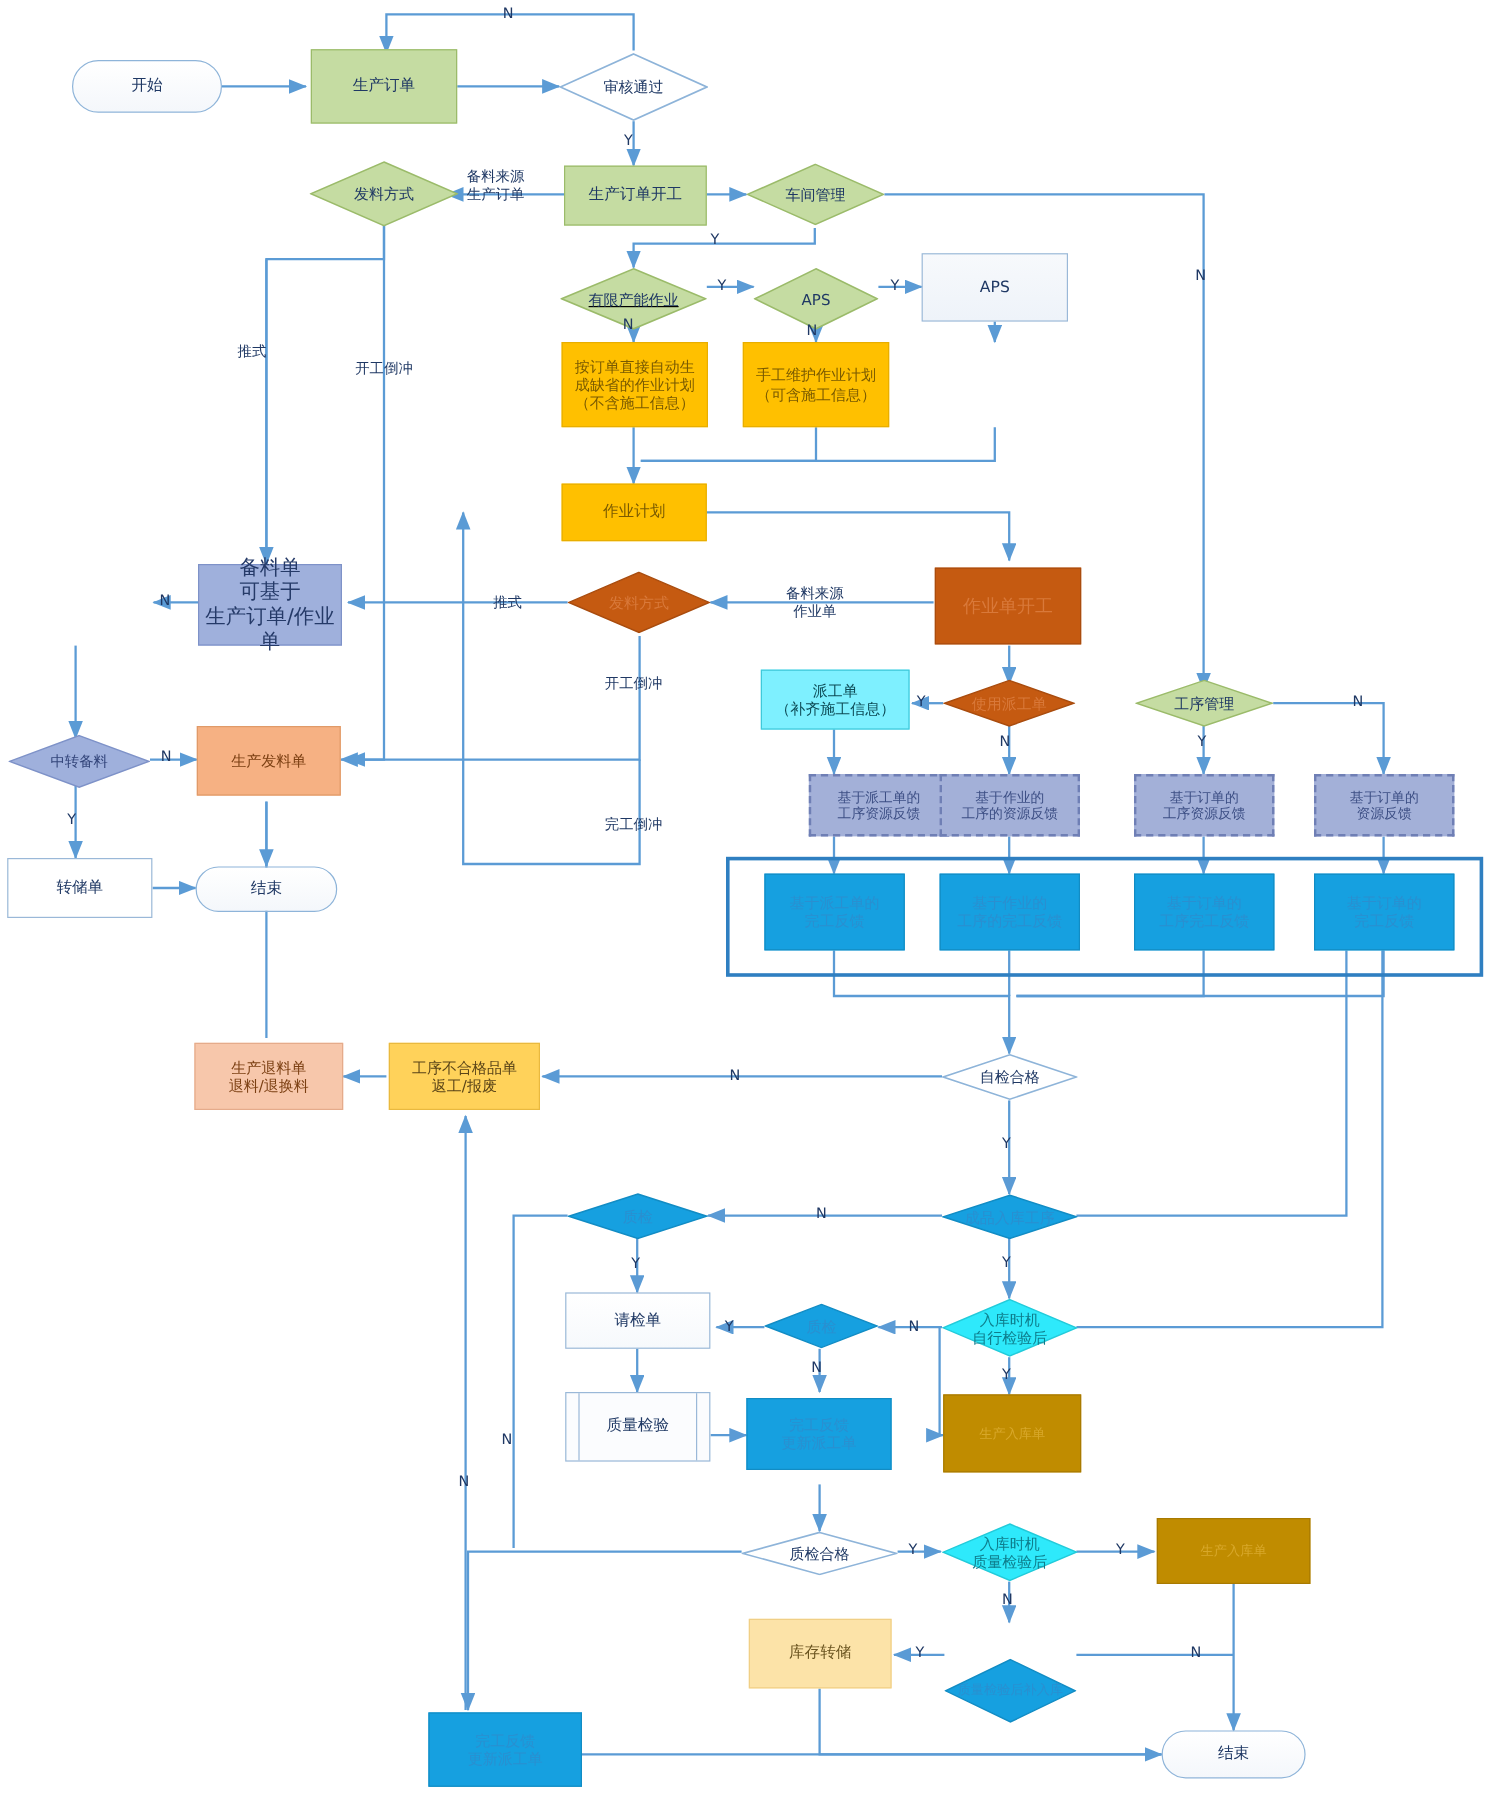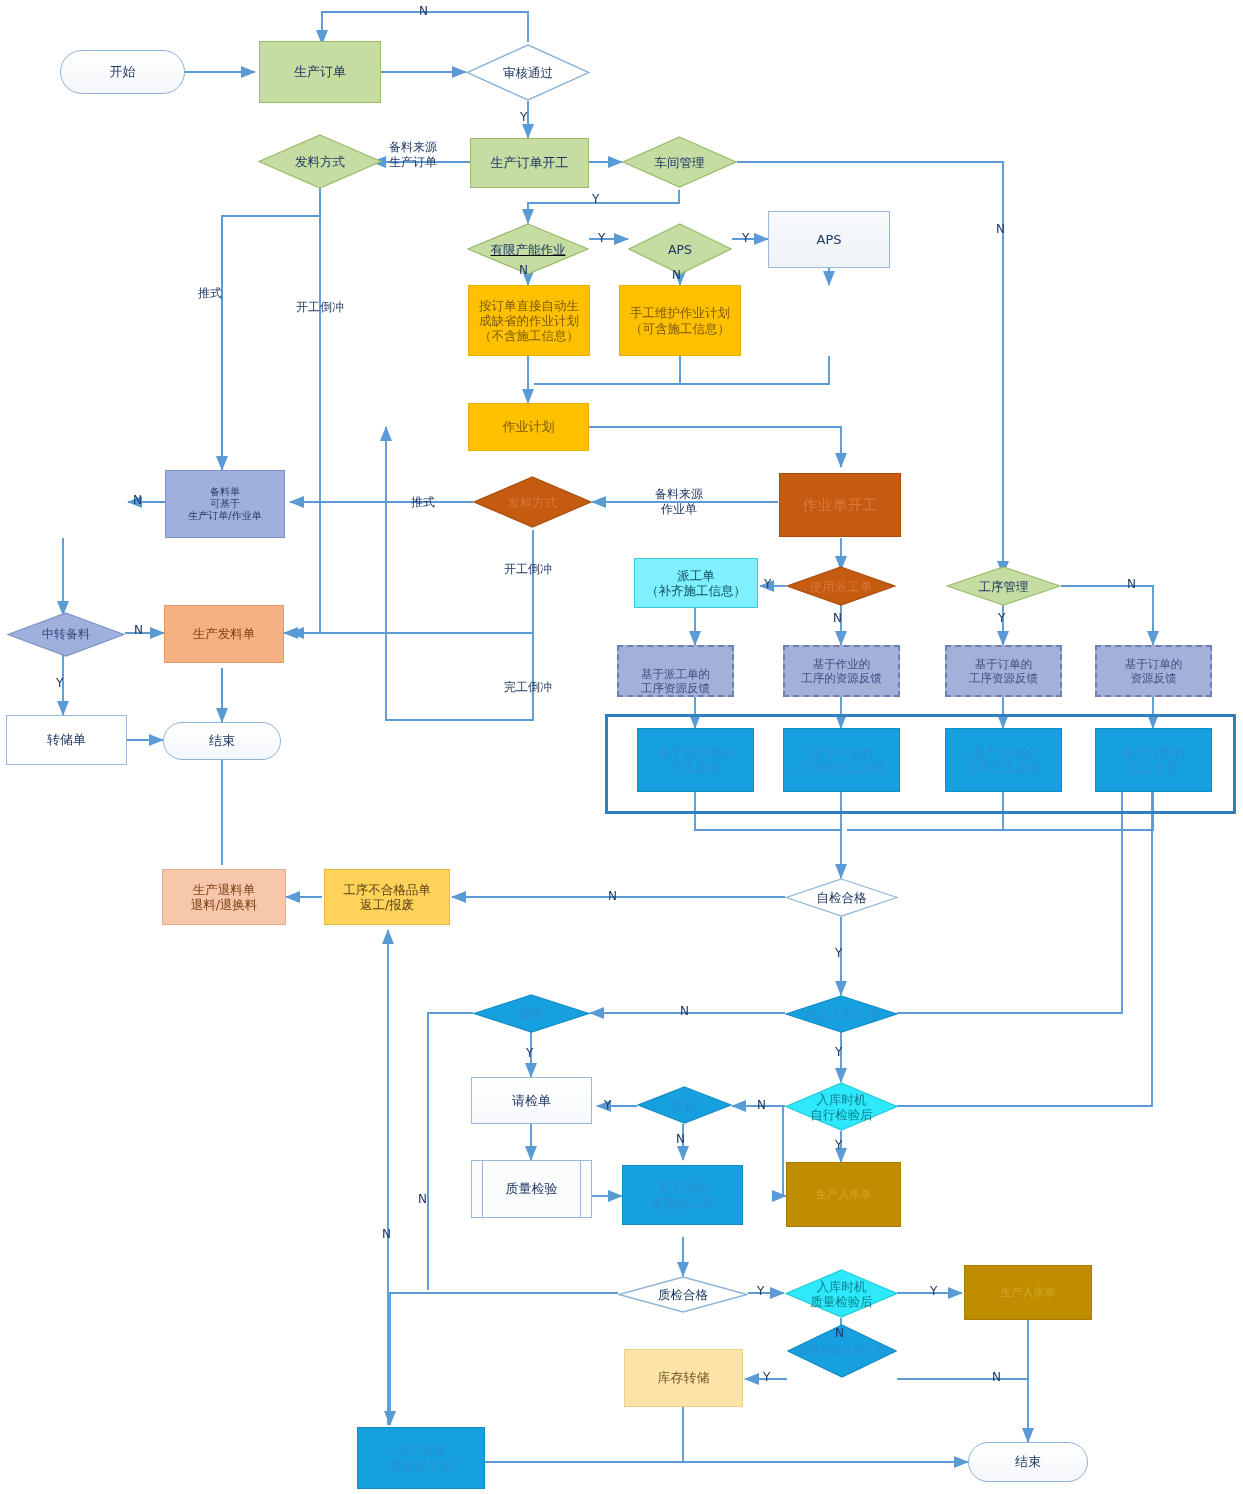--- a/index.html
+++ b/index.html
@@ -10,21 +10,21 @@
   .node span{display:block;white-space:pre-line;}
   
   .term{border:1px solid #8eb4d9;border-radius:999px;background:linear-gradient(180deg,#ffffff 0%,#f4f7fb 100%);font-size:13px;}
   .proc{border:1px solid #9ab8d8;background:#ffffff;font-size:13px;}
   .green{background:#c5dca2;border:1px solid #9bbb6a;font-size:13px;}
   .amber{background:#ffc000;border:1px solid #e8ae00;font-size:12.5px;color:#7a5a00;}
   .amberlt{background:#fce3a8;border:1px solid #f0cf86;font-size:13px;color:#6b5520;}
   .amber2{background:#ffd25a;border:1px solid #e9b93f;font-size:12.5px;color:#5a4418;}
   .salmon{background:#f6b183;border:1px solid #e09a68;font-size:12.5px;color:#7b3f12;}
   .salmonlt{background:#f7c7ab;border:1px solid #e5ab8b;font-size:12.5px;color:#7b3f12;}
-  .periwinkle{background:#9fb0dc;border:1px solid #7e92c8;font-size:10px;color:#253a68;}
+  .periwinkle{background:#9fb0dc;border:1px solid #7e92c8;font-size:17px;color:#253a68;}
   .dashedpw{background:#a3b0d8;border:2px dashed #6f7fb5;font-size:11.5px;color:#3c4e84;}
   .cyanbox{background:#5ee8f8;border:1px solid #3fc9da;font-size:12.5px;color:#0d4a55;}
   .bluebox{background:#16a0e0;border:1px solid #128cc4;font-size:12.5px;color:#2a8fd0;}
   .goldbox{background:#c08c00;border:1px solid #a87a00;font-size:11px;color:#d8a82a;}
   .darkorange{background:#c55a11;border:1px solid #a94c0e;font-size:15px;color:#d9793a;}
   .predef{border:1px solid #9ab8d8;background:#fbfcfe;font-size:13px;}
   .predef::before,.predef::after{content:"";position:absolute;top:0;bottom:0;width:0;border-left:1px solid #9ab8d8;}
   .predef::before{left:10px;} .predef::after{right:10px;}
   
   .dia{position:absolute;display:flex;align-items:center;justify-content:center;text-align:center;}
@@ -303,21 +303,21 @@
     <span class="dlabel">使用派工单</span>
   </div>
 
   <div class="dia d-green" style="left:946px;top:566px;width:115px;height:40px;">
     <svg class="dshape" viewBox="0 0 115 40" preserveAspectRatio="none">
         <polygon points="57.5,1 114,20 57.5,39 1,20" fill="#c5dca2" stroke="#9bbb6a" stroke-width="1.2"></polygon>
       </svg>
     <span class="dlabel">工序管理</span>
   </div>
 
-  <div class="node dashedpw" style="left:617px;top:645px;width:117px;height:52px;align-items:flex-end;">
+  <div class="node dashedpw" style="left:674px;top:645px;width:117px;height:52px;">
       <span>基于派工单的
 工序资源反馈</span>
     </div>
   <div class="node dashedpw" style="left:783px;top:645px;width:117px;height:52px;">
       <span>基于作业的
 工序的资源反馈</span>
     </div>
   <div class="node dashedpw" style="left:945px;top:645px;width:117px;height:52px;">
       <span>基于订单的
 工序资源反馈</span>
@@ -420,21 +420,21 @@
         <polygon points="56.5,1 112,24.5 56.5,48 1,24.5" fill="#2ee9fb" stroke="#22cbda" stroke-width="1.2"></polygon>
       </svg>
     <span class="dlabel" style="color:#0e7d8c;">入库时机
 质量检验后</span>
   </div>
 
   <div class="node goldbox" style="left:964px;top:1265px;width:128px;height:55px;">
       <span>生产入库单</span>
     </div>
 
-  <div class="dia d-blue" style="left:787px;top:1324px;width:110px;height:54px;">
+  <div class="dia d-blue" style="left:787px;top:1382px;width:110px;height:54px;">
     <svg class="dshape" viewBox="0 0 110 54" preserveAspectRatio="none">
         <polygon points="55,1 109,27 55,53 1,27" fill="#16a0e0" stroke="#128cc4" stroke-width="1.2"></polygon>
       </svg>
     <span class="dlabel" style="color:#2a8fd0;font-size:11px;">质量检验后补入库</span>
   </div>
 
   <div class="node amberlt" style="left:624px;top:1349px;width:119px;height:58px;">
       <span>库存转储</span>
     </div>
 

